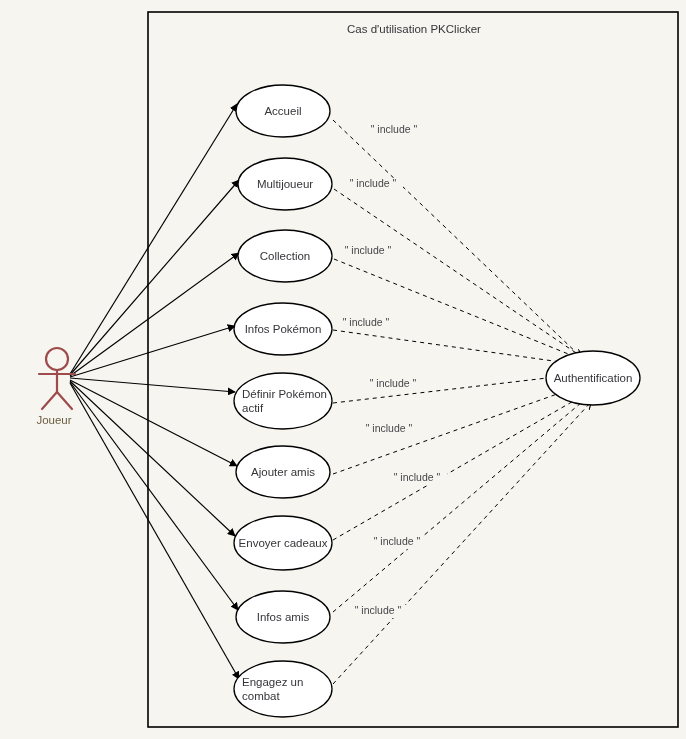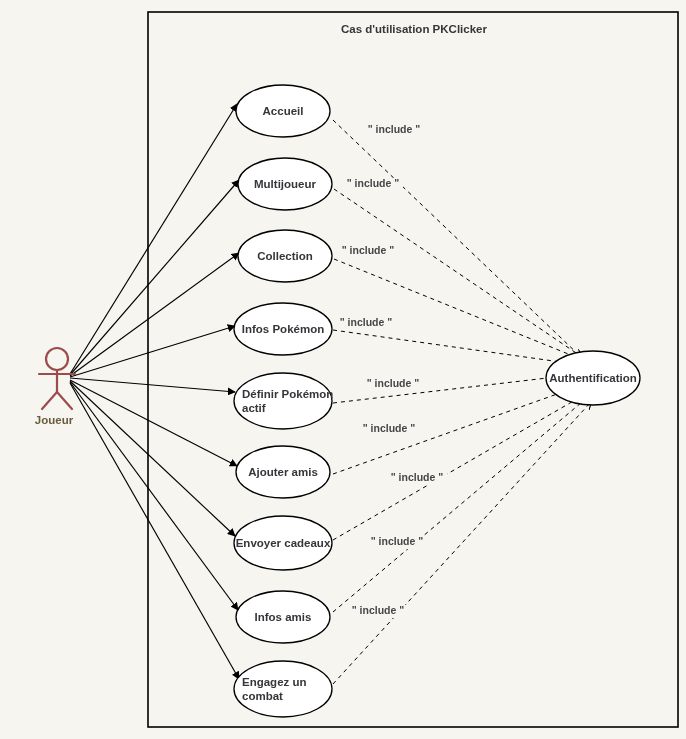--- a/index.html
+++ b/index.html
@@ -11,21 +11,20 @@
     width: 686px;
     height: 739px;
     overflow: hidden;
     font-family: "Liberation Sans", sans-serif;
   }
   #diagram-root {
     position: relative;
     width: 686px;
     height: 600px;
     background: #f6f5f0;
-    font-weight: bold;
   }
   svg#uml-canvas {
     display: block;
     width: 686px;
     height: 739px;
   }
   .frame-rect {
     fill: none;
     stroke: #000000;
     stroke-width: 1.6;

